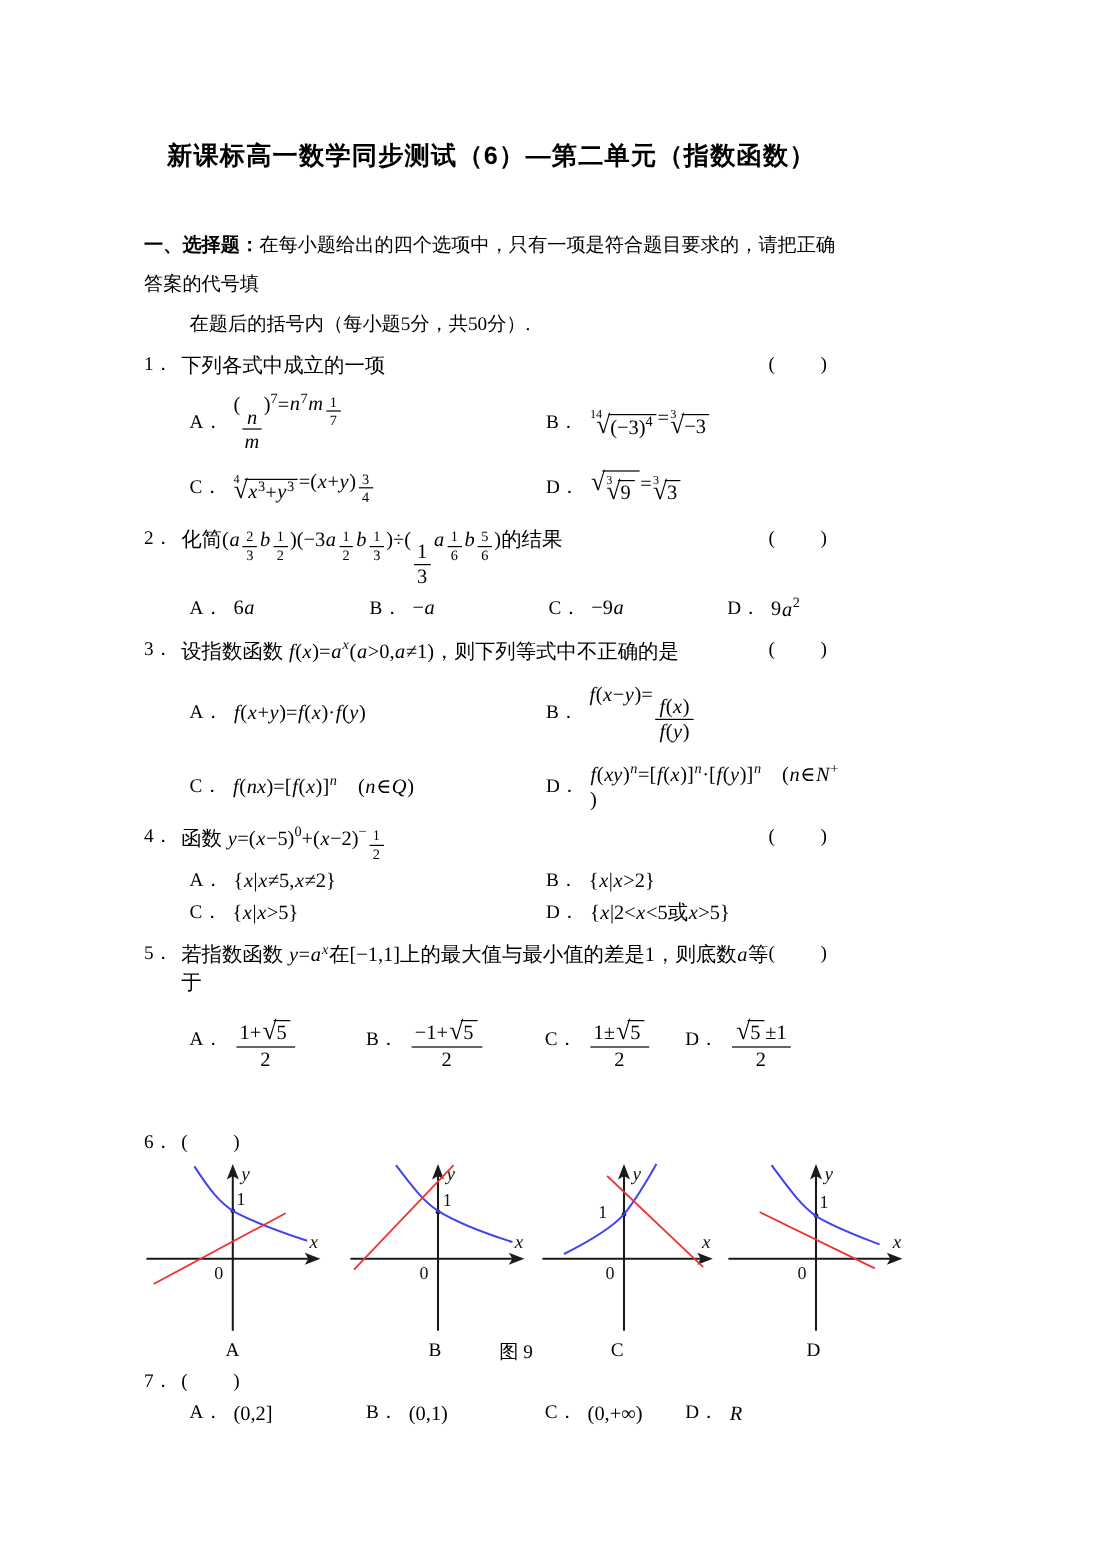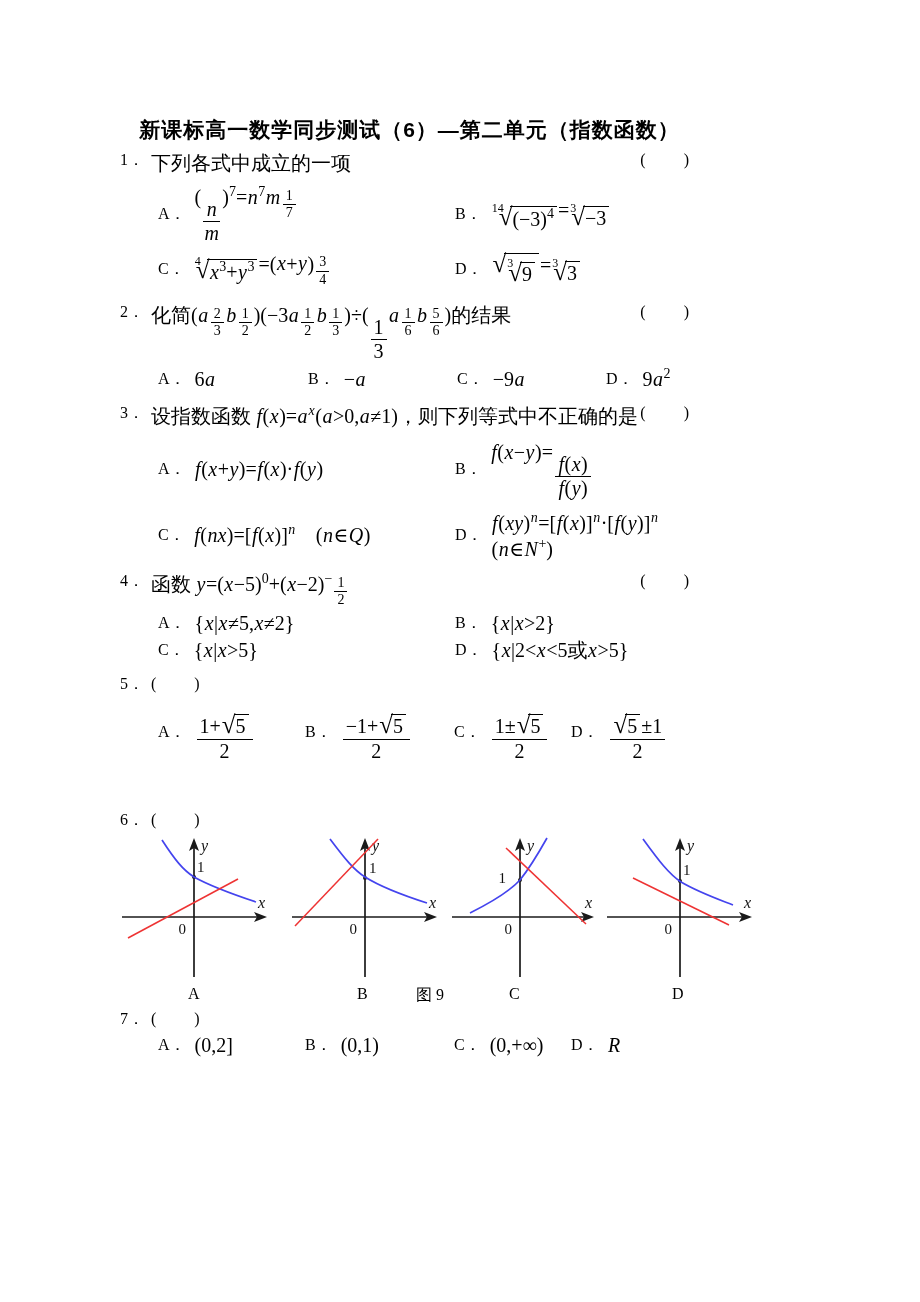--- a/index.html
+++ b/index.html
@@ -16,21 +16,21 @@
   .qnum{flex:none;margin-right:7px;}
   .stem{flex:1;}
   .bracket{flex:none;margin-right:8px;white-space:pre;letter-spacing:2px;}
   .opts{display:grid;padding-left:38px;}
   .cols2{grid-template-columns:297px 1fr;}
   .cols4{grid-template-columns:150px 149px 149px 1fr;}
   .cols4b{grid-template-columns:147px 149px 117px 1fr;}
   .opt{display:flex;align-items:center;min-height:27px;}
   .olabel{flex:none;margin-right:9px;}
   
-  .math{font-size:20px;}
+  .math{font-size:17px;}
   .math i{font-style:italic;padding:0 0.5px;}
   .mfrac{display:inline-flex;flex-direction:column;align-items:center;
          vertical-align:-0.6em;line-height:1.05;margin:0 2px;text-align:center;}
   .mnum{border-bottom:1px solid #000;padding:0 3px 1px;}
   .mden{padding-top:1px;}
   .msup{display:inline-block;vertical-align:0.55em;font-size:0.7em;line-height:1;}
   .msup .mfrac{vertical-align:-0.25em;}
   .msqrt{display:inline-flex;align-items:stretch;margin:0 1px;}
   .mrsym{align-self:flex-start;line-height:0.85;font-size:1.25em;margin-right:-2px;}
   .mridx{font-size:0.6em;align-self:flex-start;transform:translateY(-0.45em);
@@ -49,20 +49,24 @@
   .svgt{font-family:"Liberation Serif","DejaVu Serif",serif;font-size:15px;fill:#111;}
   .ital{font-style:italic;font-size:16px;}
 </style>
 </head>
 <body>
 
 <div class="page">
 
   <div class="title">新课标高一数学同步测试（6）—第二单元（指数函数）</div>
 
+  <div class="section">
+    <div><span class="sec-label">一、选择题：</span><span>在每小题给出的四个选项中，只有一项是符合题目要求的，请把正确答案的代号填</span></div>
+    <div class="sec-line2">在题后的括号内（每小题5分，共50分）.</div>
+  </div>
 
   <div class="q">
     <div class="qline">
       <span class="qnum">1．</span>
       <span class="stem math">下列各式中成立的一项</span>
       <span class="bracket">(　　)</span>
     </div>
     <div class="opts cols2" style="margin-top:8px;">
       <span class="opt" style="min-height:56px;">
           <span class="olabel">A．</span>
@@ -216,20 +220,21 @@
       <span class="opt">
           <span class="olabel">D．</span>
           <span class="math">{<i>x</i>|2&lt;<i>x</i>&lt;5或<i>x</i>&gt;5}</span>
         </span>
     </div>
   </div>
 
   <div class="q" style="margin-top:10px;">
     <div class="qline">
       <span class="qnum">5．</span>
+      <span class="stem math">若指数函数 <i>y</i>=<i>a</i><span class="msup"><i>x</i></span>在[−1,1]上的最大值与最小值的差是1，则底数<i>a</i>等于</span>
       <span class="bracket">(　　)</span>
     </div>
     <div class="opts cols4b" style="margin-top:8px;">
       <span class="opt" style="min-height:56px;">
           <span class="olabel">A．</span>
           <span class="math"><span class="mfrac">
               <span class="mnum">1+<span class="msqrt">
                   <span class="mrsym">√</span>
                   <span class="mrbar">5</span>
                 </span></span>

